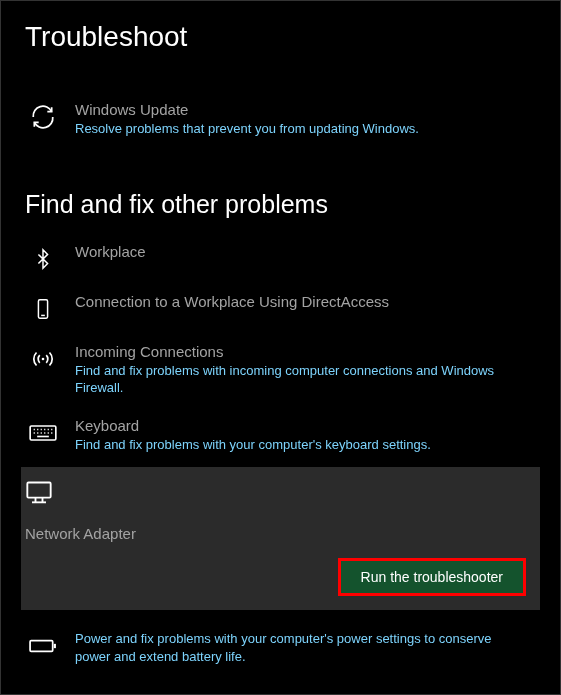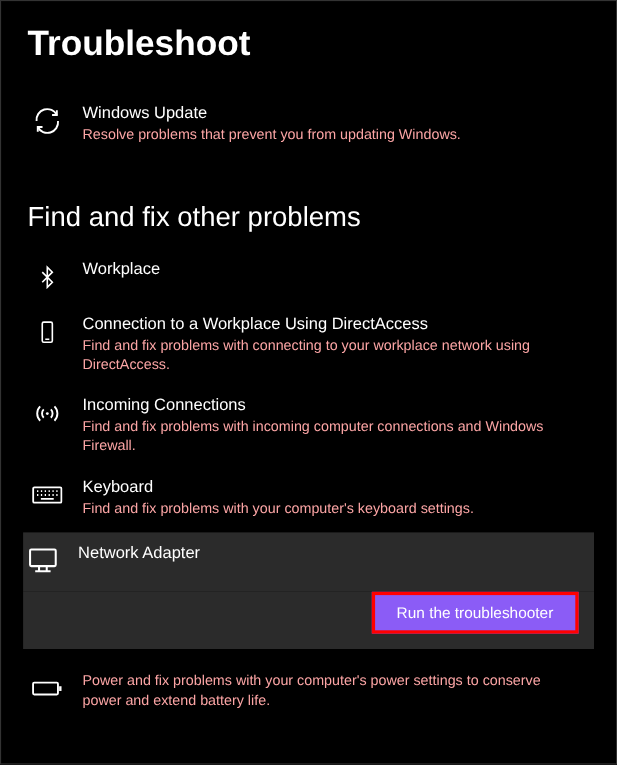--- a/index.html
+++ b/index.html
@@ -11,42 +11,43 @@
       width: 561px;
       height: 695px;
       background: #000000;
       color: #ffffff;
       font-family: "Segoe UI", Arial, sans-serif;
       padding: 20px 24px;
       overflow: hidden;
       border: 1px solid #333;
     }
     .page-title {
-      font-size: 32px;
-      font-weight: 700;
-      margin-bottom: 30px;
+      font-size: 28px;
+      font-weight: 400;
+      margin-bottom: 42px;
     }
     .section-title {
       font-size: 25px;
       font-weight: 400;
       margin-top: 38px;
       margin-bottom: 18px;
     }
     .item {
       display: flex;
       align-items: flex-start;
       gap: 18px;
       padding: 6px 4px 14px 4px;
       cursor: pointer;
     }
     .item.selected {
       background: #2b2b2b;
       padding: 10px 4px 14px 4px;
       margin-left: -4px;
       margin-right: -4px;
+      flex-direction: column;
     }
     .item-icon {
       width: 28px;
       height: 28px;
       flex-shrink: 0;
       display: flex;
       align-items: center;
       justify-content: center;
       margin-top: 2px;
     }
@@ -54,40 +55,40 @@
       stroke: #ffffff;
       fill: none;
     }
     .item-content {
       flex: 1;
       padding-right: 20px;
     }
     .item-title {
       font-size: 15px;
       font-weight: 400;
-      color: #ffffff;
+      color: #a3a3a3;
       margin-bottom: 2px;
     }
     .item-desc {
       font-size: 13px;
       font-weight: 400;
-      color: #fca5a5;
+      color: #7dd3fc;
       line-height: 1.35;
     }
     .run-row {
       display: flex;
       justify-content: flex-end;
       padding: 0px 14px 14px 14px;
       background: #2b2b2b;
       margin-left: -4px;
       margin-right: -4px;
       margin-bottom: 14px;
     }
     .run-button {
-      background: #8b5cf6;
+      background: #14532d;
       border: 3px solid #ff0000;
       color: #ffffff;
       font-size: 14px;
       font-family: inherit;
       padding: 8px 20px;
       cursor: pointer;
     }
   </style>
 </head>
 <body>
@@ -124,21 +125,20 @@
 
 <div class="item">
   <div class="item-icon">
     <svg width="22" height="28" viewBox="0 0 24 24" stroke-width="1.6">
       <rect x="7" y="2" width="10" height="20" rx="1.5"></rect>
       <line x1="10" y1="19" x2="14" y2="19"></line>
     </svg>
   </div>
   <div class="item-content">
     <div class="item-title">Connection to a Workplace Using DirectAccess</div>
-    <div class="item-desc">Find and fix problems with connecting to your workplace network using DirectAccess.</div>
   </div>
 </div>
 
 <div class="item">
   <div class="item-icon">
     <svg width="26" height="26" viewBox="0 0 24 24" stroke-width="1.6">
       <path d="M6 6 A8.5 8.5 0 0 0 6 18"></path>
       <path d="M9 8.5 A5 5 0 0 0 9 15.5"></path>
       <circle cx="12" cy="12" r="1.2" fill="#ffffff" stroke="none"></circle>
       <path d="M15 8.5 A5 5 0 0 1 15 15.5"></path>

